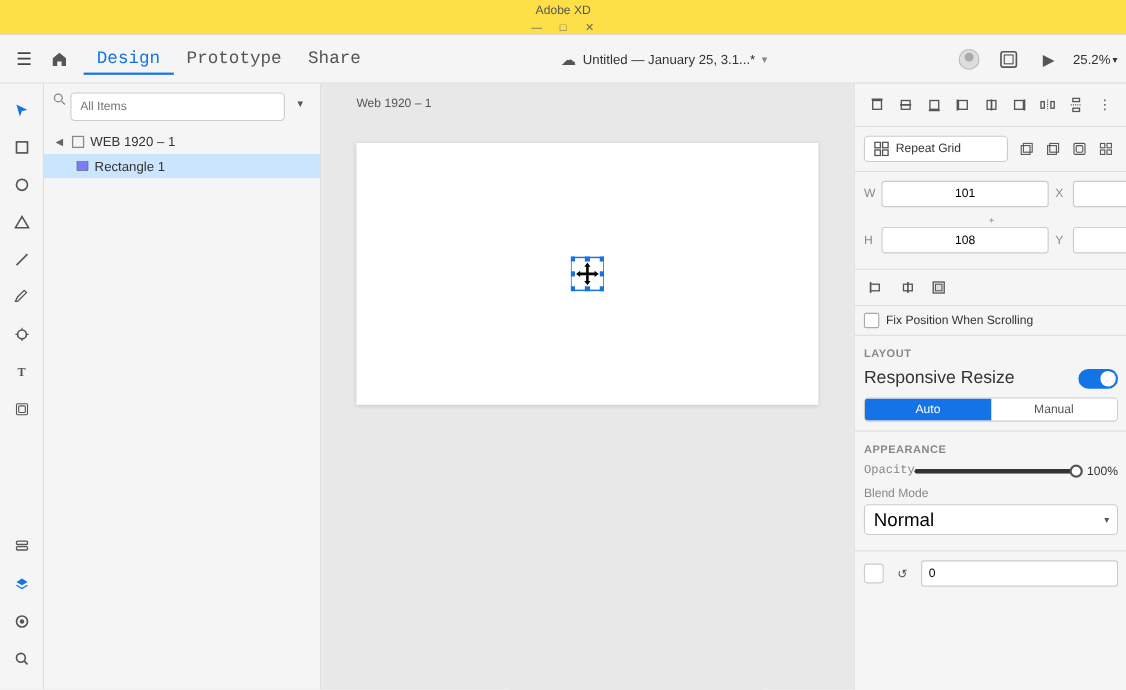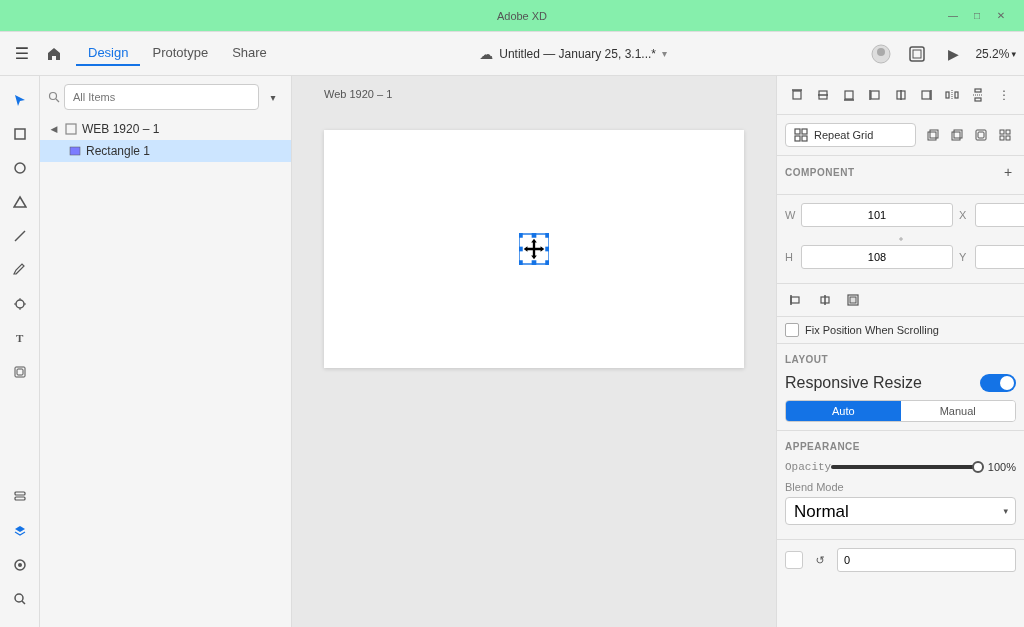--- a/index.html
+++ b/index.html
@@ -1,49 +1,49 @@
 <!DOCTYPE html>
 <html><head>
   <meta charset="utf-8">
   <style>
     * { box-sizing: border-box; margin: 0; padding: 0; }
     body { font-family: -apple-system, BlinkMacSystemFont, 'Segoe UI', sans-serif; font-size: 12px; background: #f0f0f0; width: 1024px; height: 627px; overflow: hidden; display: flex; flex-direction: column; }
 
     
-    .titlebar { height: 32px; background: #86efac; display: flex; align-items: center; justify-content: space-between; padding: 0 17px; border-bottom: 1px solid #ddd; flex-shrink: 0; }
+    .titlebar { height: 32px; background: #fde047; display: flex; align-items: center; justify-content: space-between; padding: 0 0; border-bottom: 1px solid #ddd; flex-shrink: 0; flex-direction: column; }
     .titlebar-controls { display: flex; gap: 12px; }
     .titlebar-btn { width: 12px; height: 12px; display: flex; align-items: center; justify-content: center; font-size: 10px; color: #666; cursor: pointer; }
 
     
     .toolbar { height: 44px; background: #f5f5f5; display: flex; align-items: center; padding: 0 8px; border-bottom: 1px solid #ddd; flex-shrink: 0; gap: 4px; }
     .toolbar-hamburger { width: 28px; height: 28px; display: flex; align-items: center; justify-content: center; cursor: pointer; color: #444; font-size: 16px; }
     .toolbar-home { width: 28px; height: 28px; display: flex; align-items: center; justify-content: center; cursor: pointer; color: #444; }
     .toolbar-tabs { display: flex; gap: 0; margin-left: 4px; }
-    .toolbar-tab { padding: 4px 12px; font-size: 13px; cursor: pointer; color: #555; border-bottom: 2px solid transparent; }
+    .toolbar-tab { padding: 4px 12px; font-size: 16px; cursor: pointer; color: #555; border-bottom: 2px solid transparent; font-family: Liberation Mono, monospace; }
     .toolbar-tab.active { color: #1473e6; border-bottom: 2px solid #1473e6; }
     .toolbar-center { flex: 1; display: flex; align-items: center; justify-content: center; gap: 6px; }
     .cloud-icon { color: #555; font-size: 14px; }
     .doc-title { font-size: 12px; color: #333; }
     .toolbar-right { display: flex; align-items: center; gap: 8px; }
     .toolbar-icon-btn { width: 28px; height: 28px; display: flex; align-items: center; justify-content: center; cursor: pointer; color: #555; font-size: 14px; }
     .zoom-control { display: flex; align-items: center; gap: 2px; font-size: 12px; color: #333; cursor: pointer; }
 
     
     .main { display: flex; flex: 1; overflow: hidden; }
 
     
     .left-toolbar { width: 40px; background: #f5f5f5; border-right: 1px solid #ddd; display: flex; flex-direction: column; align-items: center; padding: 8px 0; gap: 2px; flex-shrink: 0; }
     .lt-icon { width: 32px; height: 32px; display: flex; align-items: center; justify-content: center; cursor: pointer; color: #555; font-size: 14px; border-radius: 4px; }
     .lt-icon.active { color: #1473e6; }
     .lt-spacer { flex: 1; }
     .lt-bottom { display: flex; flex-direction: column; align-items: center; gap: 2px; padding-bottom: 4px; }
 
     
     .left-panel { width: 252px; background: #f5f5f5; border-right: 1px solid #ddd; display: flex; flex-direction: column; flex-shrink: 0; }
-    .search-bar { padding: 8px; display: flex; align-items: center; gap: 4px; }
+    .search-bar { padding: 8px; display: flex; align-items: flex-start; gap: 4px; }
     .search-input { flex: 1; height: 26px; border: 1px solid #ccc; border-radius: 4px; padding: 0 8px; font-size: 11px; background: white; outline: none; }
     .search-dropdown { width: 20px; height: 20px; display: flex; align-items: center; justify-content: center; cursor: pointer; color: #555; font-size: 10px; }
 
     .layers-tree { flex: 1; overflow-y: auto; }
     .tree-item { display: flex; align-items: center; padding: 4px 8px; cursor: pointer; gap: 4px; }
     .tree-item.selected { background: #cce5ff; }
     .tree-arrow { width: 12px; height: 12px; display: flex; align-items: center; justify-content: center; font-size: 9px; color: #666; }
     .tree-icon { width: 14px; height: 14px; display: flex; align-items: center; justify-content: center; }
     .tree-label { font-size: 12px; color: #333; }
     .tree-child { padding-left: 28px; }
@@ -406,26 +406,20 @@
           <svg width="12" height="12" viewBox="0 0 12 12">
               <rect x="1" y="1" width="4" height="4" fill="none" stroke="#555" stroke-width="1"></rect>
               <rect x="7" y="1" width="4" height="4" fill="none" stroke="#555" stroke-width="1"></rect>
               <rect x="1" y="7" width="4" height="4" fill="none" stroke="#555" stroke-width="1"></rect>
               <rect x="7" y="7" width="4" height="4" fill="none" stroke="#555" stroke-width="1"></rect>
             </svg>
         </div>
       </div>
     </div>
 
-    <div class="component-section">
-      <div class="component-header">
-        <span class="section-title">COMPONENT</span>
-        <div class="add-btn">+</div>
-      </div>
-    </div>
 
     <div class="dimensions-section">
       <div class="dim-row">
         <div class="dim-field">
           <span class="dim-label">W</span>
           <input class="dim-input" type="text" value="101" style="">
         </div>
         <div class="dim-field">
           <span class="dim-label">X</span>
           <input class="dim-input" type="text" value="459" style="">

